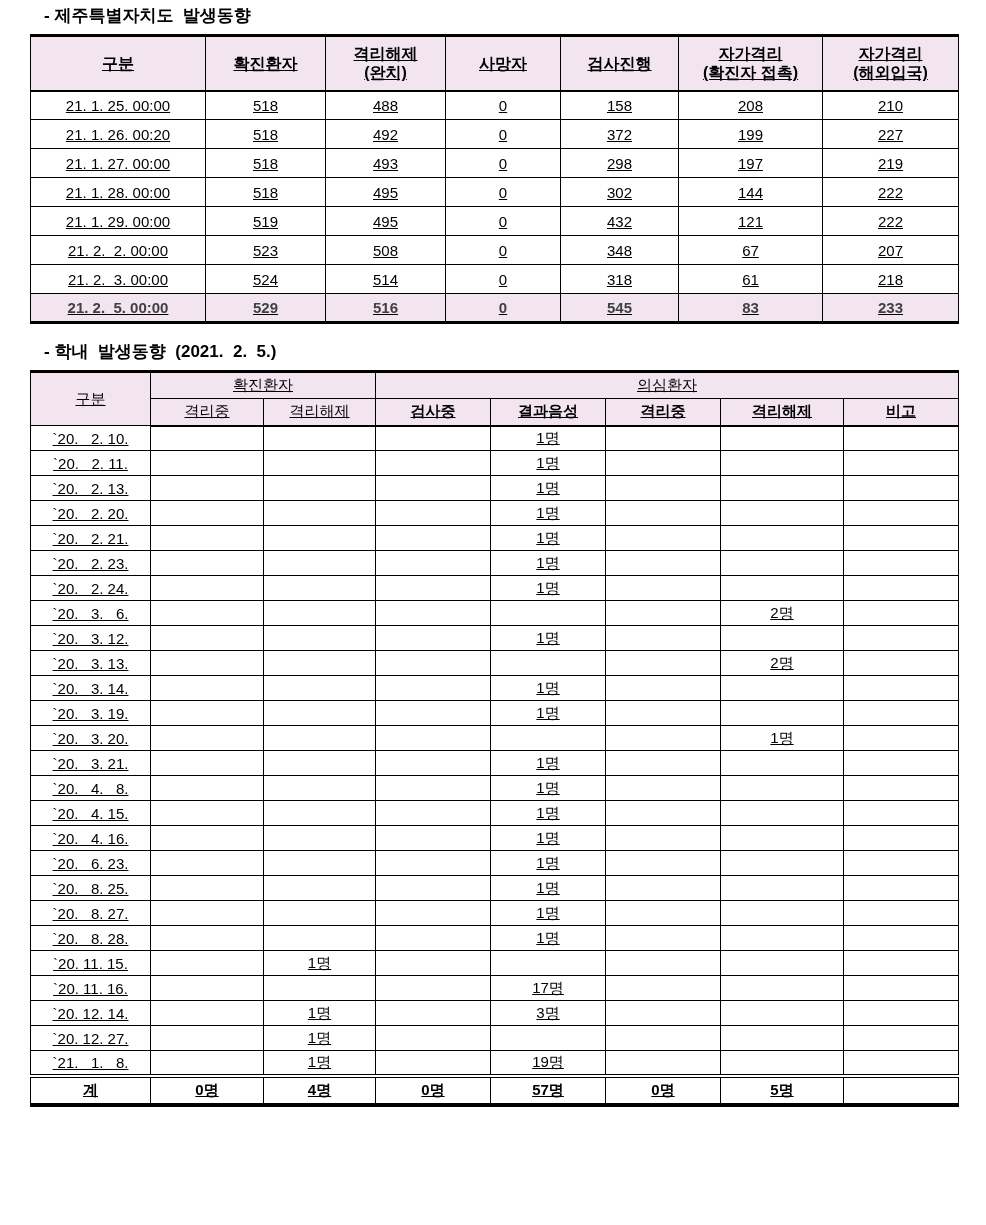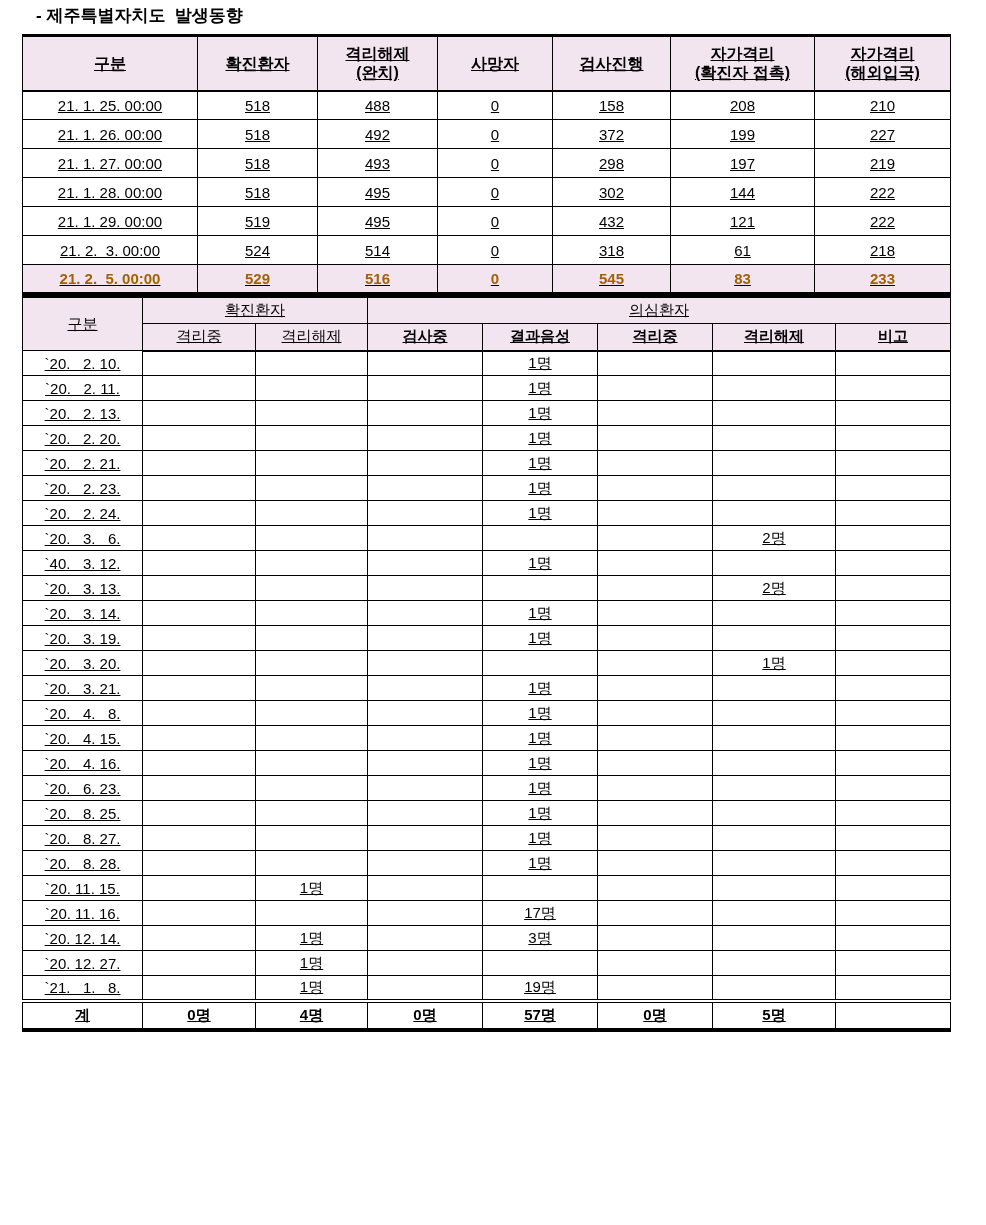--- a/index.html
+++ b/index.html
@@ -2,21 +2,21 @@
 <html><head>
 <meta charset="utf-8">
 <style>
   * { box-sizing: border-box; }
   html, body { margin: 0; padding: 0; background: #ffffff; }
   body {
     width: 986px; height: 1225px;
     font-family: "Liberation Sans", "DejaVu Sans", sans-serif;
     color: #000;
   }
-  .page { padding: 5px 28px 0 22px; }
+  .page { padding: 5px 28px 0 30px; }
 
   .sec-title {
     font-weight: 700;
     font-size: 17px;
     color: #000;
     margin: 0 0 7px 14px;
     line-height: 1.3;
     white-space: pre;
   }
   .sec2-title-wrap { margin-top: 17px; }
@@ -52,21 +52,21 @@
     border: 1px solid #000;
     height: 29px;
     font-size: 15px;
     text-align: center;
     vertical-align: middle;
     padding: 0;
   }
   .t1 td.date { white-space: pre; }
   .t1 tr.hl td {
     background: #f3e5f0;
-    color: #a16207;
+    color: #404040;
     font-weight: 700;
   }
 
   
   .t2 {
     border-top: 3px solid #000;
     border-bottom: 4px solid #000;
     border-left: 1px solid #000;
     border-right: 1px solid #000;
   }
@@ -138,21 +138,21 @@
         <tr>
           <td class="date">21. 1. 25. 00:00</td>
           <td>518</td>
           <td>488</td>
           <td>0</td>
           <td>158</td>
           <td>208</td>
           <td>210</td>
         </tr>
         <tr>
-          <td class="date">21. 1. 26. 00:00</td>
+          <td class="date">21. 1. 26. 00:20</td>
           <td>518</td>
           <td>492</td>
           <td>0</td>
           <td>372</td>
           <td>199</td>
           <td>227</td>
         </tr>
         <tr>
           <td class="date">21. 1. 27. 00:00</td>
           <td>518</td>
@@ -172,20 +172,29 @@
           <td>222</td>
         </tr>
         <tr>
           <td class="date">21. 1. 29. 00:00</td>
           <td>519</td>
           <td>495</td>
           <td>0</td>
           <td>432</td>
           <td>121</td>
           <td>222</td>
+        </tr>
+        <tr>
+          <td class="date">21. 2.  2. 00:00</td>
+          <td>523</td>
+          <td>508</td>
+          <td>0</td>
+          <td>348</td>
+          <td>67</td>
+          <td>207</td>
         </tr>
         <tr>
           <td class="date">21. 2.  3. 00:00</td>
           <td>524</td>
           <td>514</td>
           <td>0</td>
           <td>318</td>
           <td>61</td>
           <td>218</td>
         </tr>
@@ -194,20 +203,23 @@
           <td>529</td>
           <td>516</td>
           <td>0</td>
           <td>545</td>
           <td>83</td>
           <td>233</td>
         </tr>
       </tbody>
   </table>
 
+  <div class="sec2-title-wrap">
+    <div class="sec-title">- 학내  발생동향  (2021.  2.  5.)</div>
+  </div>
 
   <table class="t2">
     <colgroup>
       <col class="k1">
         <col class="k2">
         <col class="k3">
         <col class="k4">
       <col class="k5">
         <col class="k6">
         <col class="k7">
@@ -304,21 +316,21 @@
           <td class="date">`20.   3.   6.</td>
           <td></td>
           <td></td>
           <td></td>
           <td></td>
           <td></td>
           <td>2명</td>
           <td></td>
         </tr>
         <tr>
-          <td class="date">`40.   3. 12.</td>
+          <td class="date">`20.   3. 12.</td>
           <td></td>
           <td></td>
           <td></td>
           <td>1명</td>
           <td></td>
           <td></td>
           <td></td>
         </tr>
         <tr>
           <td class="date">`20.   3. 13.</td>

